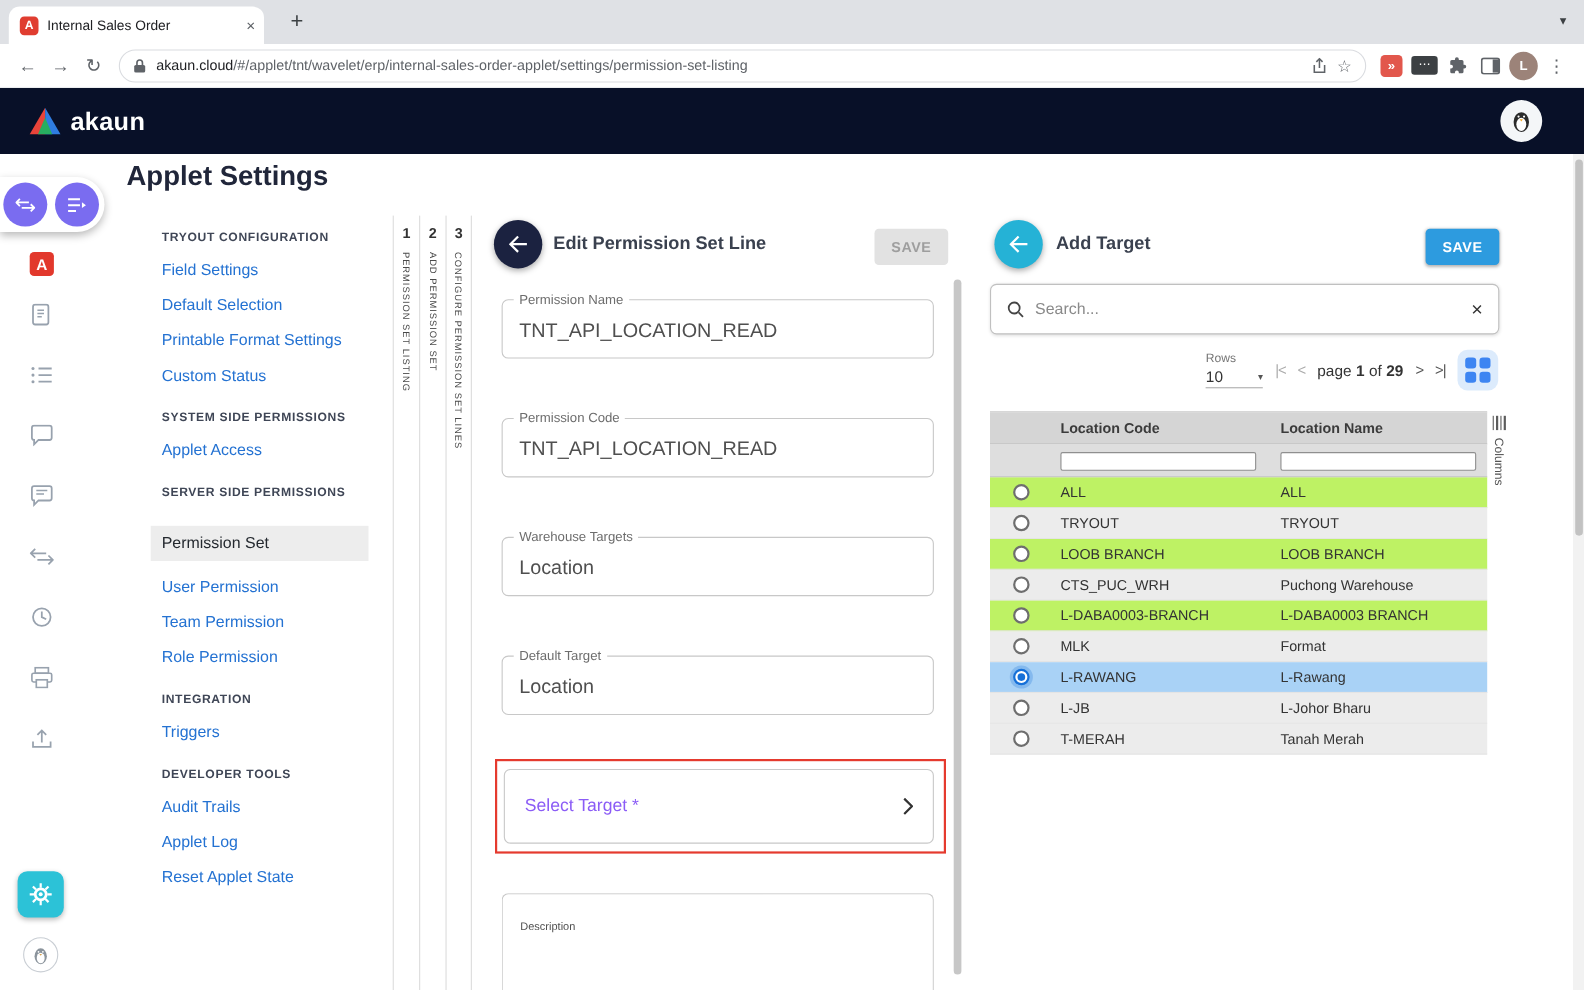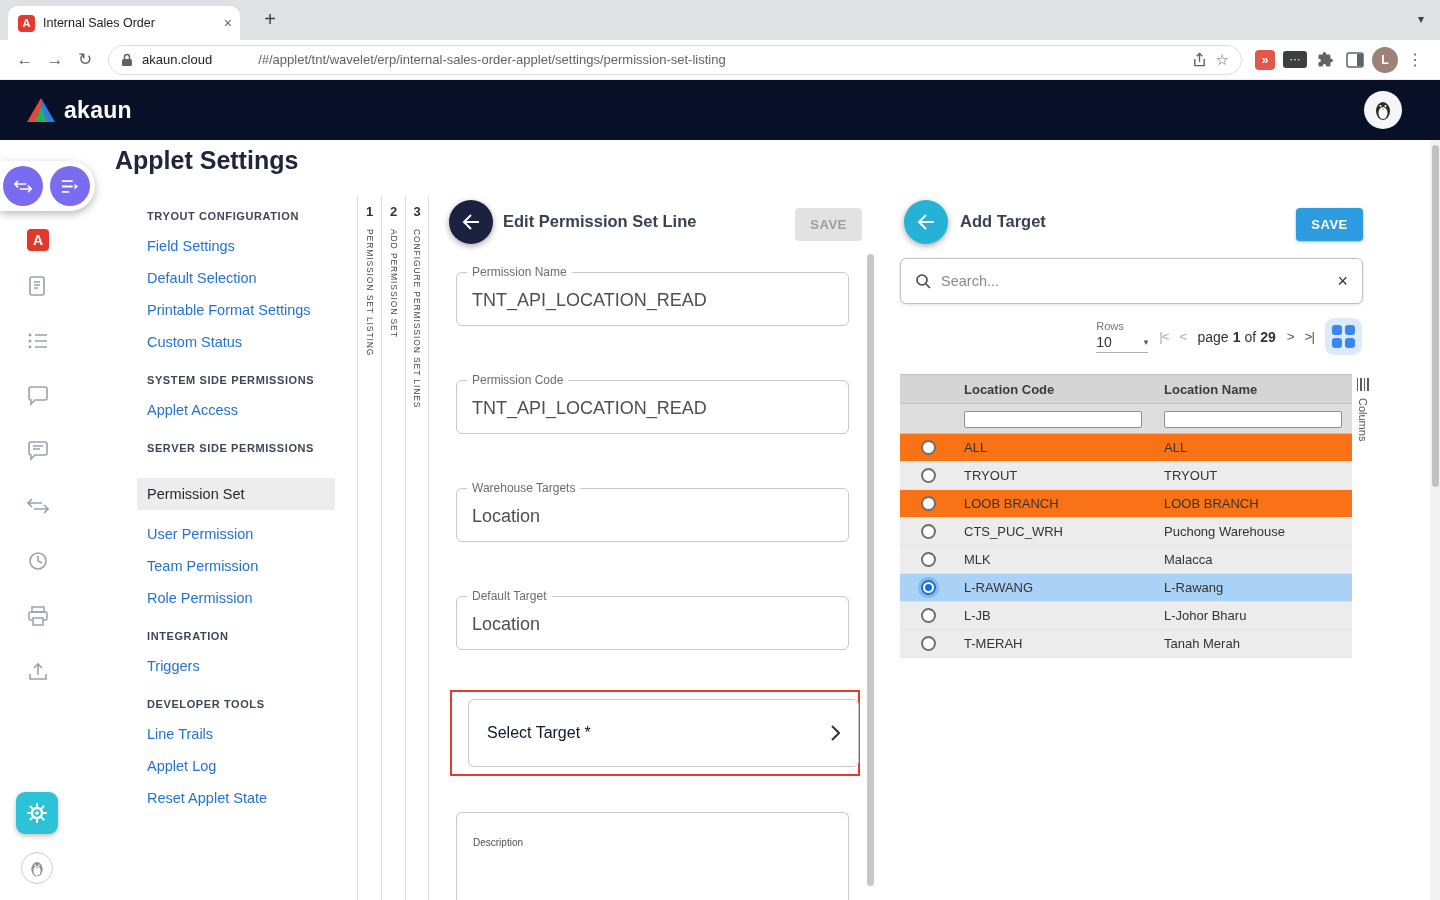--- a/index.html
+++ b/index.html
@@ -12,21 +12,21 @@
   .favicon { width:17px; height:17px; border-radius:4px; background:#e03d30; color:#fff; font-size:11px; font-weight:700; display:flex; align-items:center; justify-content:center; flex:0 0 auto; }
   .tab-title { font-size:12.5px; color:#202124; flex:1; white-space:nowrap; overflow:hidden; }
   .tab-close { color:#5f6368; font-size:14px; line-height:1; }
   .newtab { position:absolute; left:258px; top:8px; font-size:20px; color:#3c4043; width:24px; text-align:center; }
   .tab-caret { position:absolute; right:16px; top:12px; font-size:12px; color:#3c4043; }
 
   .urlbar { position:absolute; top:40px; left:0; right:0; height:40px; background:#fff; display:flex; align-items:center; padding:0 10px; border-bottom:1px solid #ebedef; }
   .nav-ic { width:30px; text-align:center; font-size:17px; color:#5f6368; flex:0 0 auto; }
   .omnibox { flex:1; height:30px; margin:0 8px; border:1px solid #dadce0; border-radius:16px; display:flex; align-items:center; padding:0 12px; gap:9px; }
   .url-text { font-size:13px; color:#202124; white-space:nowrap; }
-  .url-path { color:#5f6368;margin-left:46px; }
+  .url-path { color:#5f6368; }
   .ombx-spacer { flex:1; }
   .ext { width:30px; display:flex; justify-content:center; align-items:center; flex:0 0 auto; }
   .ext-red { width:20px; height:20px; border-radius:4px; background:#e2574c; color:#fff; font-size:12px; font-weight:700; display:flex; align-items:center; justify-content:center; }
   .ext-dark { width:24px; height:17px; border-radius:3px; background:#3c4043; color:#fff; font-size:11px; display:flex; align-items:center; justify-content:center; line-height:1; }
   .chrome-avatar { width:26px; height:26px; border-radius:50%; background:#9c8379; color:#fff; font-size:12px; font-weight:700; display:flex; align-items:center; justify-content:center; }
   .menu-dots { font-size:16px; color:#5f6368; }
   .star-ic { font-size:15px; color:#5f6368; }
 
   
   .app-header { position:absolute; top:80px; left:0; right:0; height:60px; background:#081028; display:flex; align-items:center; padding:0 26px; }
@@ -67,21 +67,21 @@
   
   .edit-panel { position:absolute; left:435px; top:196px; width:450px; height:704px; }
   .back-dark { left:14px; top:4px; background:#1b2240; }
   .edit-title { left:68px; }
   .save-disabled { right:23px; background:#e2e2e2; color:#9e9e9e; }
   .fields { position:absolute; left:21px; top:76px; width:393px; }
   .field { position:relative; height:54px; border:1px solid #c8c8c8; border-radius:6px; margin-bottom:54px; background:#fff; }
   .field-label { position:absolute; top:-8px; left:10px; background:#fff; padding:0 5px; font-size:12px; color:#6d6d6d; }
   .field-value { padding:17px 15px; font-size:18px; color:#4f4f4f; }
   .red-box { position:absolute; left:15px; top:494px; width:410px; height:86px; border:2px solid #e53a2e; }
-  .select-field { position:absolute; left:16px; top:7px; width:391px; height:68px; border:1px solid #c8c8c8; border-radius:6px; display:flex; align-items:center; justify-content:space-between; padding:0 18px; font-size:16px; color:#0f172a; background:#fff; cursor:pointer; }
+  .select-field { position:absolute; left:6px; top:7px; width:391px; height:68px; border:1px solid #c8c8c8; border-radius:6px; display:flex; align-items:center; justify-content:space-between; padding:0 18px; font-size:16px; color:#8b5cf6; background:#fff; cursor:pointer; }
   .desc-field { position:absolute; left:21px; top:616px; width:393px; height:88px; border:1px solid #c8c8c8; border-bottom:none; border-radius:6px 6px 0 0; font-size:10px; color:#4f4f4f; padding:24px 16px; }
   .mid-scrollbar { position:absolute; left:432px; top:58px; width:7px; height:632px; background:#c7c7c7; border-radius:4px; }
 
   
   .target-panel { position:absolute; left:900px; top:196px; width:472px; height:704px; }
   .back-teal { left:4px; top:4px; background:#25b2d6; }
   .tp-title { left:60px; }
   .save-primary { right:9px; background:#2d9bdf; color:#fff; box-shadow:0 1px 3px rgba(0,0,0,.3); }
   .search-box { position:absolute; left:0; top:62px; width:463px; height:46px; border:1px solid #c0c0c0; border-radius:6px; display:flex; align-items:center; padding:0 14px; gap:10px; box-shadow:0 1px 3px rgba(0,0,0,.12); background:#fff; }
   .search-input { flex:1; border:none; outline:none; font-size:14.5px; color:#333; font-family:inherit; background:transparent; }
@@ -102,21 +102,21 @@
   .grid-ic span { width:10px; height:10px; background:#3d85f2; border-radius:3px; }
 
   .ttable { position:absolute; left:0; top:178px; width:452px; border-top:1px solid #bdbdbd; }
   .thead { display:flex; background:#d5d5d5; height:29px; align-items:center; border-bottom:1px solid #c2c2c2; }
   .th { font-size:13px; font-weight:700; color:#3b3b3b; }
   .col-radio { width:56px; display:flex; justify-content:center; flex:0 0 auto; }
   .col-code { width:200px; padding-left:8px; flex:0 0 auto; }
   .col-name { flex:1; padding-left:8px; }
   .tfilter { display:flex; background:#dedede; height:30px; align-items:center; border-bottom:1px solid #c2c2c2; }
   .filter-input { width:178px; height:17px; border:1px solid #8f8f8f; border-radius:2px; background:#fff; outline:none; font-size:11px; padding:0 4px; font-family:inherit; }
-  .trow { display:flex; height:28px; align-items:center; border-bottom:1px solid #e4e4e4; background:#f97316; font-size:13px; color:#333; cursor:pointer; }
+  .trow { display:flex; height:28px; align-items:center; border-bottom:1px solid #e4e4e4; background:#bef264; font-size:13px; color:#333; cursor:pointer; }
   .trow.alt { background:#ececec; }
   .trow.selected { background:#a9d2f6; }
   .radio { width:15px; height:15px; border:2px solid #6e6e6e; border-radius:50%; background:#fff; display:inline-block; position:relative; }
   .radio.checked { border-color:#1670d8; box-shadow:0 0 0 3px rgba(22,112,216,.25); }
   .radio.checked::after { content:''; position:absolute; inset:2px; border-radius:50%; background:#1670d8; }
 
   .columns-strip { position:absolute; left:455px; top:182px; width:15px; display:flex; flex-direction:column; align-items:center; gap:7px; }
   .grip { display:flex; gap:2px; }
   .grip span { width:1.5px; height:13px; background:#5c5c5c; }
   .columns-label { writing-mode:vertical-rl; font-size:11px; color:#555; }
@@ -309,21 +309,21 @@
     <div class="nav-heading">SYSTEM SIDE PERMISSIONS</div>
     <div class="nav-item">Applet Access</div>
     <div class="nav-heading">SERVER SIDE PERMISSIONS</div>
     <div class="nav-item active">Permission Set</div>
     <div class="nav-item">User Permission</div>
     <div class="nav-item">Team Permission</div>
     <div class="nav-item">Role Permission</div>
     <div class="nav-heading">INTEGRATION</div>
     <div class="nav-item">Triggers</div>
     <div class="nav-heading">DEVELOPER TOOLS</div>
-    <div class="nav-item">Line Trails</div>
+    <div class="nav-item">Audit Trails</div>
     <div class="nav-item">Applet Log</div>
     <div class="nav-item">Reset Applet State</div>
   </nav>
 
 <div class="step-tabs">
     <div class="step-col">
       <div class="step-num">1</div>
       <div class="step-label">PERMISSION SET LISTING</div>
     </div>
     <div class="step-col">
@@ -459,26 +459,33 @@
           <div class="col-code">LOOB BRANCH</div>
           <div class="col-name">LOOB BRANCH</div>
         </div>
         <div class="trow alt">
           <div class="col-radio">
             <span class="radio"></span>
           </div>
           <div class="col-code">CTS_PUC_WRH</div>
           <div class="col-name">Puchong Warehouse</div>
         </div>
+        <div class="trow">
+          <div class="col-radio">
+            <span class="radio"></span>
+          </div>
+          <div class="col-code">L-DABA0003-BRANCH</div>
+          <div class="col-name">L-DABA0003 BRANCH</div>
+        </div>
         <div class="trow alt">
           <div class="col-radio">
             <span class="radio"></span>
           </div>
           <div class="col-code">MLK</div>
-          <div class="col-name">Malacca</div>
+          <div class="col-name">Format</div>
         </div>
         <div class="trow selected">
           <div class="col-radio">
             <span class="radio checked"></span>
           </div>
           <div class="col-code">L-RAWANG</div>
           <div class="col-name">L-Rawang</div>
         </div>
         <div class="trow alt">
           <div class="col-radio">

